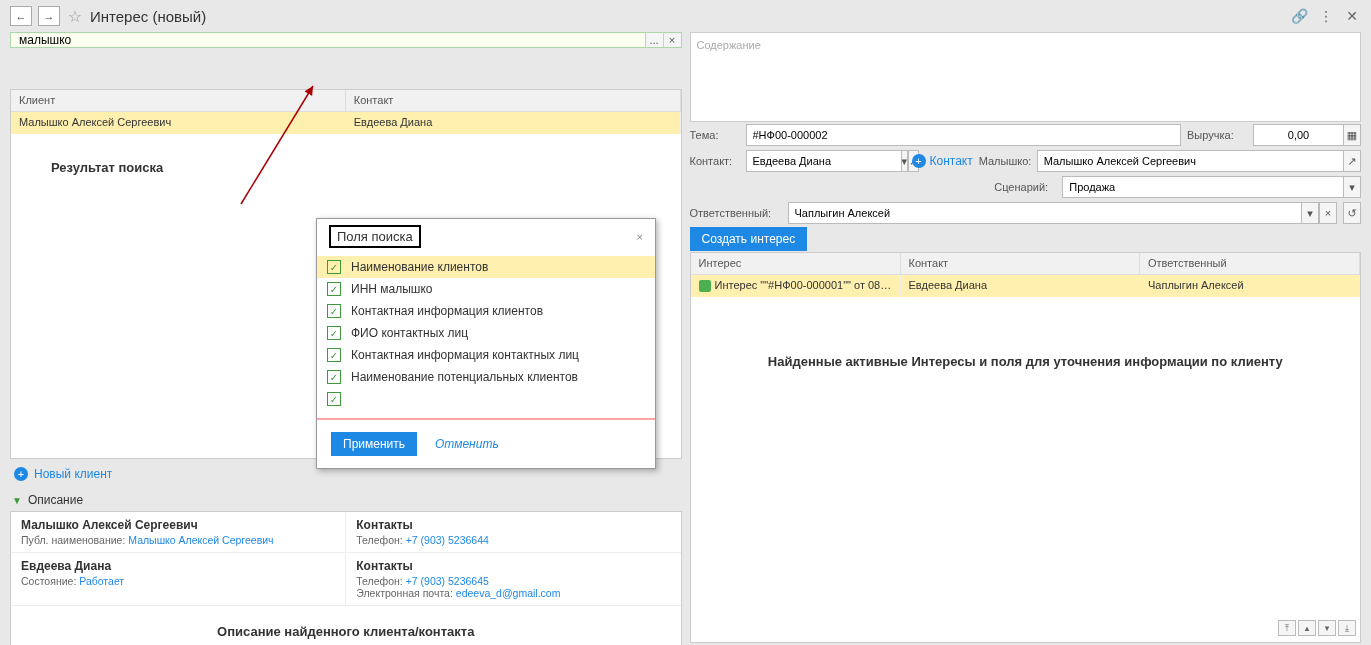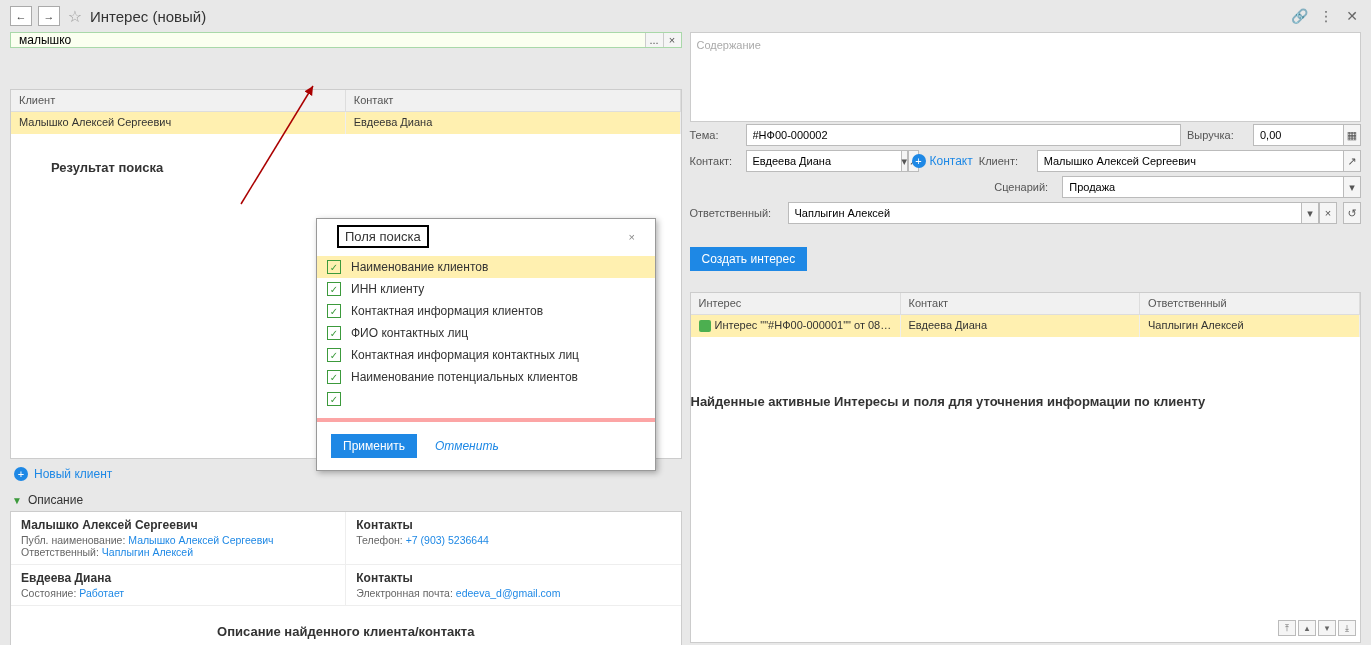--- a/index.html
+++ b/index.html
@@ -16,28 +16,28 @@
 .search-input { flex: 1; border: none; background: transparent; padding: 0 8px; font-size: 12px; outline: none; }
 .mini-btn { width: 18px; border-left: 1px solid #ccc; background: #f5f5f5; display: flex; align-items: center; justify-content: center; cursor: pointer; font-size: 11px; color: #555; }
 .search-results { border: 1px solid #ccc; background: #fff; position: relative; min-height: 370px; margin-top: 35px; }
 .sr-head { display: flex; height: 22px; border-bottom: 1px solid #ddd; background: #f1f1f1; }
 .sr-head > div { flex: 1; padding: 4px 8px; font-size: 11px; color: #555; border-right: 1px solid #ddd; }
 .sr-row { display: flex; height: 22px; background: #fff0b0; }
 .sr-row > div { flex: 1; padding: 4px 8px; font-size: 11px; border-right: 1px solid #eee; }
 .anno { position: absolute; font-weight: bold; font-size: 13px; color: #333; text-shadow: 1px 1px 0 #fff; pointer-events: none; }
 .arrow { position: absolute; pointer-events: none; }
 .popup { position: absolute; top: 128px; left: 305px; width: 340px; background: #fff; border: 1px solid #999; box-shadow: 2px 2px 6px rgba(0,0,0,.3); z-index: 10; }
-.popup-head { display: flex; align-items: center; padding: 6px 20px; }
+.popup-head { display: flex; align-items: center; padding: 6px 12px; }
 .popup-title { font-size: 13px; font-weight: 400; border: 2px solid #000; padding: 2px 6px; }
 .popup-close { margin-left: auto; font-size: 11px; color: #888; cursor: pointer; }
 .popup-list { padding: 2px 0; }
 .popup-item { display: flex; align-items: center; height: 22px; padding: 0 10px; gap: 10px; cursor: pointer; }
 .popup-item.hi { background: #fff0b0; }
 .chk { width: 14px; height: 14px; border: 1px solid #3c9a3c; display: inline-flex; align-items: center; justify-content: center; font-size: 10px; color: #3c9a3c; }
-.popup-foot { display: flex; gap: 18px; padding: 12px 14px; align-items: center; border-top: 4px solid #fca5a5; margin-top: 6px; }
+.popup-foot { display: flex; gap: 18px; padding: 12px 14px; align-items: center; border-top: 2px solid #fca5a5; margin-top: 6px; }
 .btn-primary { background: #1e88e5; color: #fff; border: none; padding: 5px 12px; font-size: 12px; cursor: pointer; }
 .btn-link { background: none; border: none; color: #1e88e5; font-size: 12px; cursor: pointer; font-style: italic; }
 .new-client { display: flex; align-items: center; gap: 6px; padding: 8px 4px; color: #1e88e5; cursor: pointer; font-size: 12px; }
 .plus-circ { width: 14px; height: 14px; border-radius: 50%; background: #1e88e5; color: #fff; display: inline-flex; align-items: center; justify-content: center; font-size: 11px; }
 .sect-title { display: flex; align-items: center; gap: 6px; padding: 4px 2px; font-size: 12px; color: #333; cursor: pointer; }
 .chev { color: #3c9a3c; font-size: 10px; }
 .desc-box { border: 1px solid #ccc; background: #fff; position: relative; padding: 0; }
 .desc-row { display: flex; border-bottom: 1px solid #eee; }
 .desc-cell { flex: 1; padding: 6px 10px; font-size: 11px; border-right: 1px solid #eee; }
 .desc-cell:last-child { border-right: none; }
@@ -45,21 +45,21 @@
 .kv { font-size: 10.5px; color: #666; }
 .kv a { color: #1e88e5; text-decoration: none; }
 .content-area { border: 1px solid #ccc; background: #fff; height: 90px; padding: 6px; color: #aaa; font-size: 11px; }
 .form-row { display: flex; align-items: center; height: 26px; gap: 6px; margin-top: 0; flex-wrap: nowrap; }
 .fld-label { font-size: 11px; color: #555; text-align: left; white-space: nowrap; }
 .inp { height: 22px; border: 1px solid #bbb; background: #fff; padding: 0 6px; font-size: 11px; }
 .inp-group { display: flex; }
 .inp-group .inp { border-right: none; }
 .inp-group .mini-btn { border: 1px solid #bbb; background: #f5f5f5; }
 .link-chip { display: flex; align-items: center; gap: 4px; color: #1e88e5; font-size: 12px; cursor: pointer; }
-.create-btn { background: #1e88e5; color: #fff; border: none; padding: 5px 12px; font-size: 12px; cursor: pointer; margin: 21px 0; width: fit-content; }
+.create-btn { background: #1e88e5; color: #fff; border: none; padding: 5px 12px; font-size: 12px; cursor: pointer; margin: 1px 0; width: fit-content; }
 .int-table { border: 1px solid #ccc; background: #fff; flex: 1; position: relative; min-height: 330px; }
 .int-head { display: flex; height: 22px; background: #f1f1f1; border-bottom: 1px solid #ddd; }
 .int-head > div { padding: 4px 8px; font-size: 11px; color: #555; border-right: 1px solid #ddd; }
 .int-row { display: flex; height: 22px; background: #fff0b0; }
 .int-row > div { padding: 4px 8px; font-size: 11px; border-right: 1px solid #eee; white-space: nowrap; overflow: hidden; text-overflow: ellipsis; }
 .c1 { width: 210px; } .c2 { flex: 1; } .c3 { width: 220px; }
 .doc-icon { display: inline-block; width: 12px; height: 12px; background: #4caf50; margin-right: 4px; vertical-align: middle; border-radius: 2px; }
 .footer-btns { position: absolute; bottom: 6px; right: 4px; display: flex; gap: 2px; }
 .fbtn { width: 18px; height: 16px; border: 1px solid #bbb; background: #f5f5f5; display: inline-flex; align-items: center; justify-content: center; font-size: 9px; color: #666; cursor: pointer; }
 </style>
@@ -112,21 +112,21 @@
           <span class="popup-title">Поля поиска</span>
           <span class="popup-close">×</span>
         </div>
         <div class="popup-list">
           <div class="popup-item hi">
               <span class="chk">✓</span>
               <span>Наименование клиентов</span>
             </div>
           <div class="popup-item">
               <span class="chk">✓</span>
-              <span>ИНН клиенту</span>
+              <span>ИНН малышко</span>
             </div>
           <div class="popup-item">
               <span class="chk">✓</span>
               <span>Контактная информация клиентов</span>
             </div>
           <div class="popup-item">
               <span class="chk">✓</span>
               <span>ФИО контактных лиц</span>
             </div>
           <div class="popup-item">
@@ -156,66 +156,66 @@
     <div class="sect-title">
       <span class="chev">▼</span>
       <span>Описание</span>
     </div>
 
     <div class="desc-box">
       <div class="desc-row">
         <div class="desc-cell">
           <div class="desc-h">Малышко Алексей Сергеевич</div>
           <div class="kv"><span>Публ. наименование:</span> <a href="#">Малышко Алексей Сергеевич</a></div>
-          <div class="kv"><span>Ответственный:</span> <a href="#">Чаплыгин Алексей</a></div>
         </div>
         <div class="desc-cell">
           <div class="desc-h">Контакты</div>
           <div class="kv"><span>Телефон:</span> <a href="#">+7 (903) 5236644</a></div>
         </div>
       </div>
       <div class="desc-row">
         <div class="desc-cell">
           <div class="desc-h">Евдеева Диана</div>
           <div class="kv"><span>Состояние:</span> <a href="#">Работает</a></div>
         </div>
         <div class="desc-cell">
           <div class="desc-h">Контакты</div>
+          <div class="kv"><span>Телефон:</span> <a href="#">+7 (903) 5236645</a></div>
           <div class="kv"><span>Электронная почта:</span> <a href="#">edeeva_d@gmail.com</a></div>
         </div>
       </div>
       <div class="anno" style="position:relative;text-align:center;padding:18px 0;">Описание найденного клиента/контакта</div>
     </div>
   </div>
 
   <div class="col">
     <div class="content-area">Содержание</div>
 
     <div class="form-row">
       <span class="fld-label" style="width:50px">Тема:</span>
       <input class="inp" style="flex: 1 1 0%;" value="#НФ00-000002">
       <span class="fld-label" style="width:60px">Выручка:</span>
       <div class="inp-group">
-        <input class="inp" style="width: 90px; text-align: left;" value="0,00">
+        <input class="inp" style="width: 90px; text-align: center;" value="0,00">
         <span class="mini-btn">▦</span>
       </div>
     </div>
 
     <div class="form-row">
       <span class="fld-label" style="width:50px">Контакт:</span>
       <div class="inp-group" style="width:160px">
         <input class="inp" style="flex: 1 1 0%;" value="Евдеева Диана">
         <span class="mini-btn">▾</span>
         <span class="mini-btn">↗</span>
       </div>
       <span class="link-chip">
           <span class="plus-circ">+</span>
           <span>Контакт</span>
         </span>
-      <span class="fld-label" style="width:52px">Клиент:</span>
+      <span class="fld-label" style="width:52px">Малышко:</span>
       <div class="inp-group" style="flex:1">
         <input class="inp" style="flex: 1 1 0%;" value="Малышко Алексей Сергеевич">
         <span class="mini-btn">↗</span>
       </div>
     </div>
 
     <div class="form-row">
       <span style="flex:1"></span>
       <span class="fld-label" style="width:62px">Сценарий:</span>
       <div class="inp-group" style="flex:1">
@@ -240,21 +240,21 @@
       <div class="int-head">
         <div class="c1">Интерес</div>
         <div class="c2">Контакт</div>
         <div class="c3">Ответственный</div>
       </div>
       <div class="int-row">
         <div class="c1"><span class="doc-icon"></span><span>Интерес ""#НФ00-000001"" от 08.08.2019, 76 000 р...</span></div>
         <div class="c2">Евдеева Диана</div>
         <div class="c3">Чаплыгин Алексей</div>
       </div>
-      <div class="anno" style="top:100px;left:0;right:0;text-align:left;line-height:1.4">Найденные активные Интересы и поля для уточнения информации по клиенту</div>
+      <div class="anno" style="top:100px;left:0;right:0;text-align:center;line-height:1.4">Найденные активные Интересы и поля для уточнения информации по клиенту</div>
       <div class="footer-btns">
         <span class="fbtn">⤒</span>
         <span class="fbtn">▴</span>
         <span class="fbtn">▾</span>
         <span class="fbtn">⤓</span>
       </div>
     </div>
   </div>
 </div>
 

